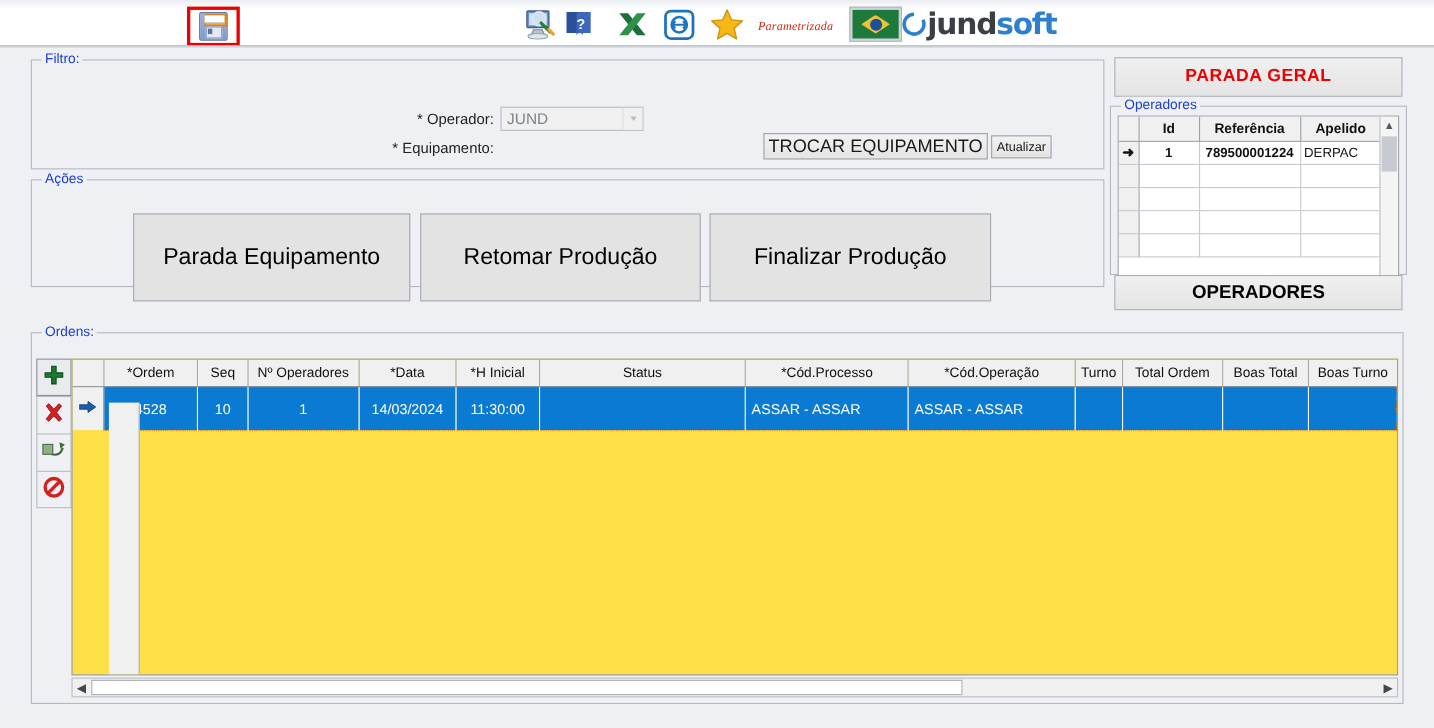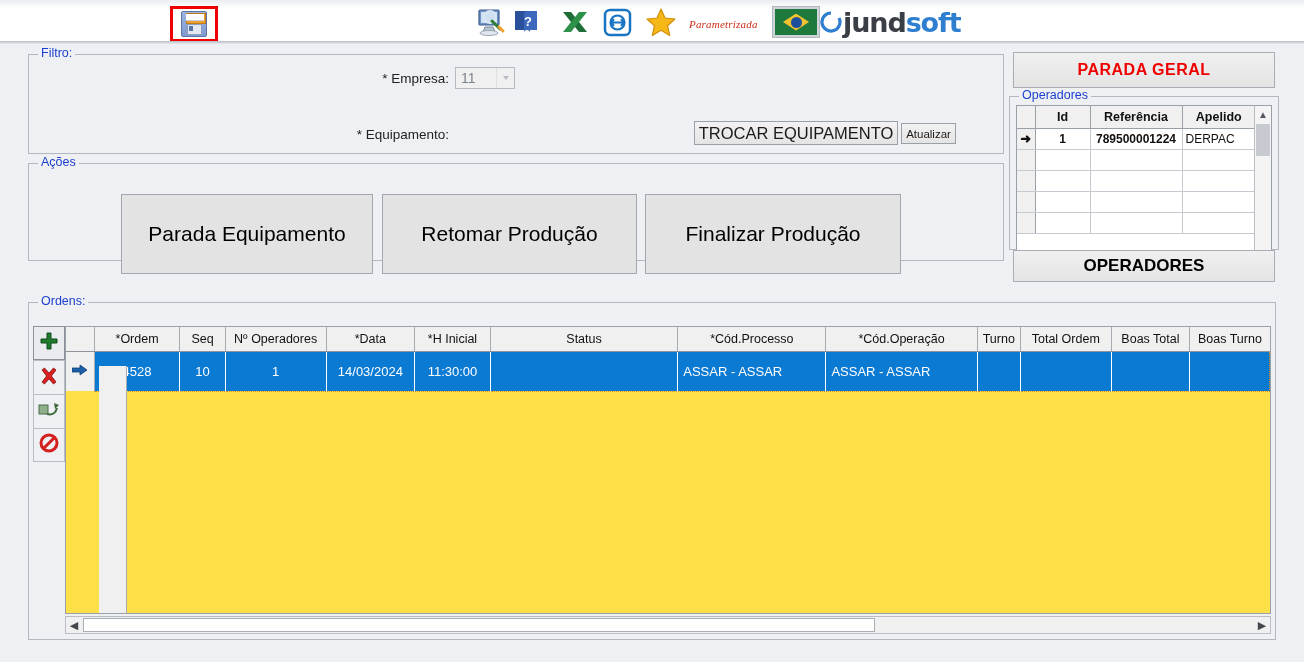--- a/index.html
+++ b/index.html
@@ -384,30 +384,30 @@
       <span class="brand-text brand-jund">jund</span>
       <span class="brand-text brand-soft">soft</span>
     </div>
 
     <div class="toolbar-baseline"></div>
   </div>
 
   <div class="group" id="filtro">
     <div class="legend">Filtro:</div>
 
-    <div class="field-row" style="left:300px; top:12px;">
-      <div class="field-label" style="width:120px;">* Empresa:</div>
-      <div class="combo" style="width:60px; margin-left:6px;">
-        <span>11</span>
+
+    <div class="field-row" style="left:300px; top:42px;">
+      <div class="field-label" style="width:120px;">* Operador:</div>
+      <div class="combo" style="width:130px; margin-left:6px;">
+        <span>JUND</span>
         <span class="arrow">
             <i></i>
           </span>
       </div>
     </div>
-
 
     <div class="field-row" style="left:300px; top:72px;">
       <div class="field-label" style="width:120px;">* Equipamento:</div>
     </div>
 
     <div class="btn" id="btn-trocar">TROCAR EQUIPAMENTO</div>
     <div class="btn" id="btn-atualizar">Atualizar</div>
   </div>
 
   <div class="group" id="acoes">

